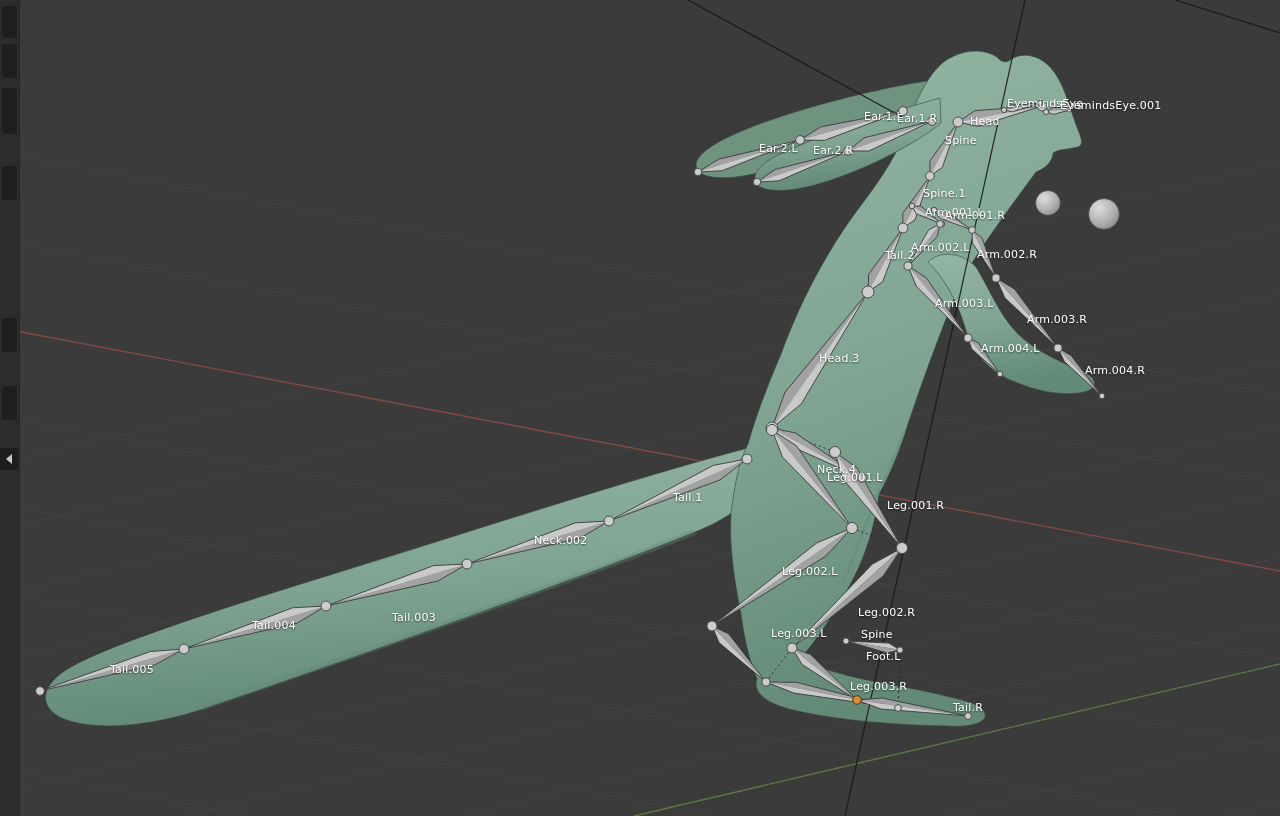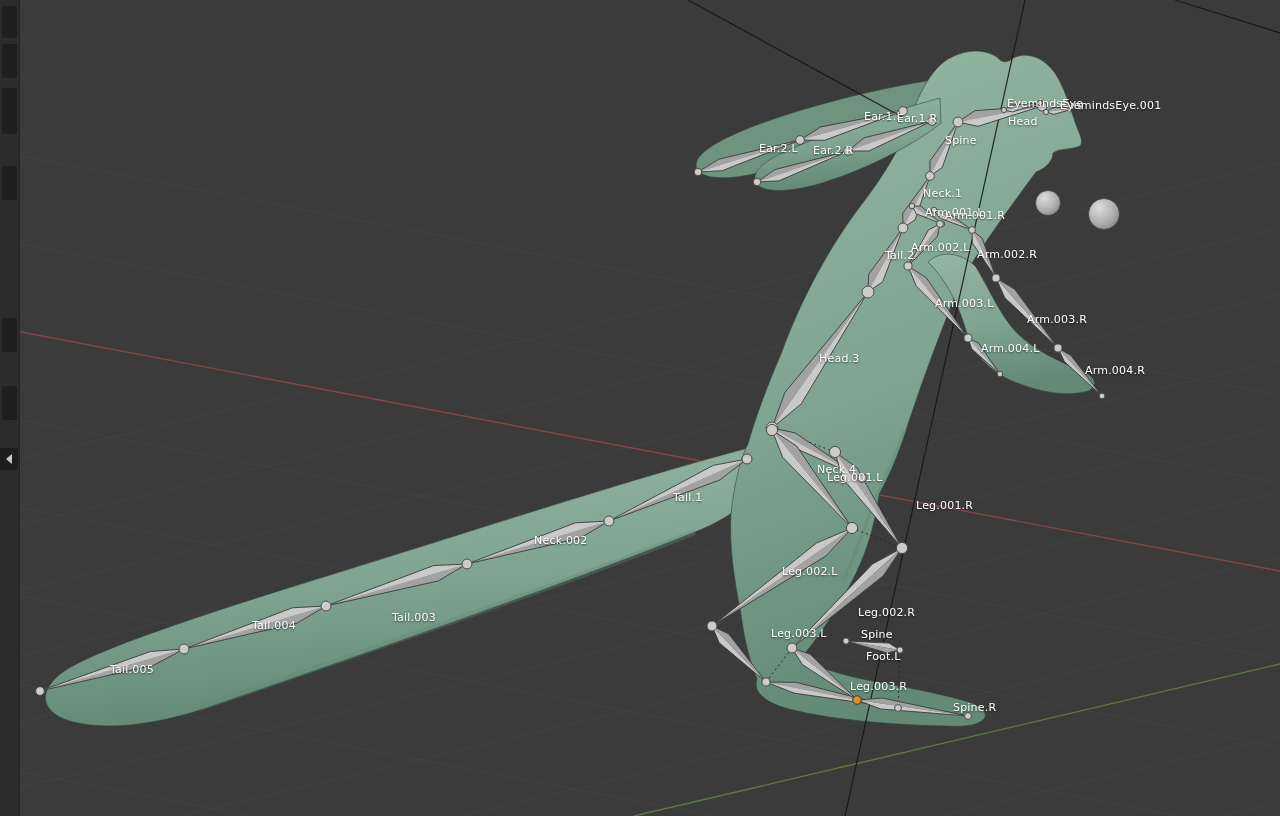--- a/index.html
+++ b/index.html
@@ -239,48 +239,48 @@
       <circle cx="1104" cy="214" r="15.5" fill="url(#sphGrad)" stroke="#3f3f3f" stroke-width="0.8"></circle>
     </g>
   </svg>
 
   <div class="lbl" style="left:864px;top:111px">Ear.1.L</div>
   <div class="lbl" style="left:897px;top:113px">Ear.1.R</div>
   <div class="lbl" style="left:759px;top:143px">Ear.2.L</div>
   <div class="lbl" style="left:813px;top:145px">Ear.2.R</div>
   <div class="lbl" style="left:1007px;top:98px">EyemindsEye</div>
   <div class="lbl" style="left:1060px;top:100px">EyemindsEye.001</div>
-  <div class="lbl" style="left:1008px;top:116px">Head</div>
+  <div class="lbl" style="left:970px;top:116px">Head</div>
   <div class="lbl" style="left:945px;top:135px">Spine</div>
-  <div class="lbl" style="left:923px;top:188px">Neck.1</div>
+  <div class="lbl" style="left:923px;top:188px">Spine.1</div>
   <div class="lbl" style="left:925px;top:207px">Arm.001.L</div>
   <div class="lbl" style="left:945px;top:210px">Arm.001.R</div>
   <div class="lbl" style="left:911px;top:242px">Arm.002.L</div>
   <div class="lbl" style="left:885px;top:250px">Tail.2</div>
   <div class="lbl" style="left:977px;top:249px">Arm.002.R</div>
   <div class="lbl" style="left:935px;top:298px">Arm.003.L</div>
   <div class="lbl" style="left:1027px;top:314px">Arm.003.R</div>
   <div class="lbl" style="left:981px;top:343px">Arm.004.L</div>
   <div class="lbl" style="left:819px;top:353px">Head.3</div>
   <div class="lbl" style="left:1085px;top:365px">Arm.004.R</div>
   <div class="lbl" style="left:817px;top:464px">Neck.4</div>
   <div class="lbl" style="left:827px;top:472px">Leg.001.L</div>
-  <div class="lbl" style="left:916px;top:500px">Leg.001.R</div>
+  <div class="lbl" style="left:887px;top:500px">Leg.001.R</div>
   <div class="lbl" style="left:673px;top:492px">Tail.1</div>
   <div class="lbl" style="left:534px;top:535px">Neck.002</div>
   <div class="lbl" style="left:782px;top:566px">Leg.002.L</div>
   <div class="lbl" style="left:392px;top:612px">Tail.003</div>
   <div class="lbl" style="left:858px;top:607px">Leg.002.R</div>
   <div class="lbl" style="left:252px;top:620px">Tail.004</div>
   <div class="lbl" style="left:771px;top:628px">Leg.003.L</div>
   <div class="lbl" style="left:861px;top:629px">Spine</div>
   <div class="lbl" style="left:866px;top:651px">Foot.L</div>
   <div class="lbl" style="left:110px;top:664px">Tail.005</div>
   <div class="lbl" style="left:850px;top:681px">Leg.003.R</div>
-  <div class="lbl" style="left:953px;top:702px">Spine.R</div>
+  <div class="lbl" style="left:953px;top:702px">Tail.R</div>
 
   <div class="side-strip">
     <div class="strip-block" style="top:6px;height:32px"></div>
     <div class="strip-block" style="top:44px;height:34px"></div>
     <div class="strip-block" style="top:88px;height:46px"></div>
     <div class="strip-block" style="top:166px;height:34px"></div>
     <div class="strip-block" style="top:318px;height:34px"></div>
     <div class="strip-block" style="top:386px;height:34px"></div>
     <div class="collapse-tab">
       <div class="collapse-arrow"></div>

